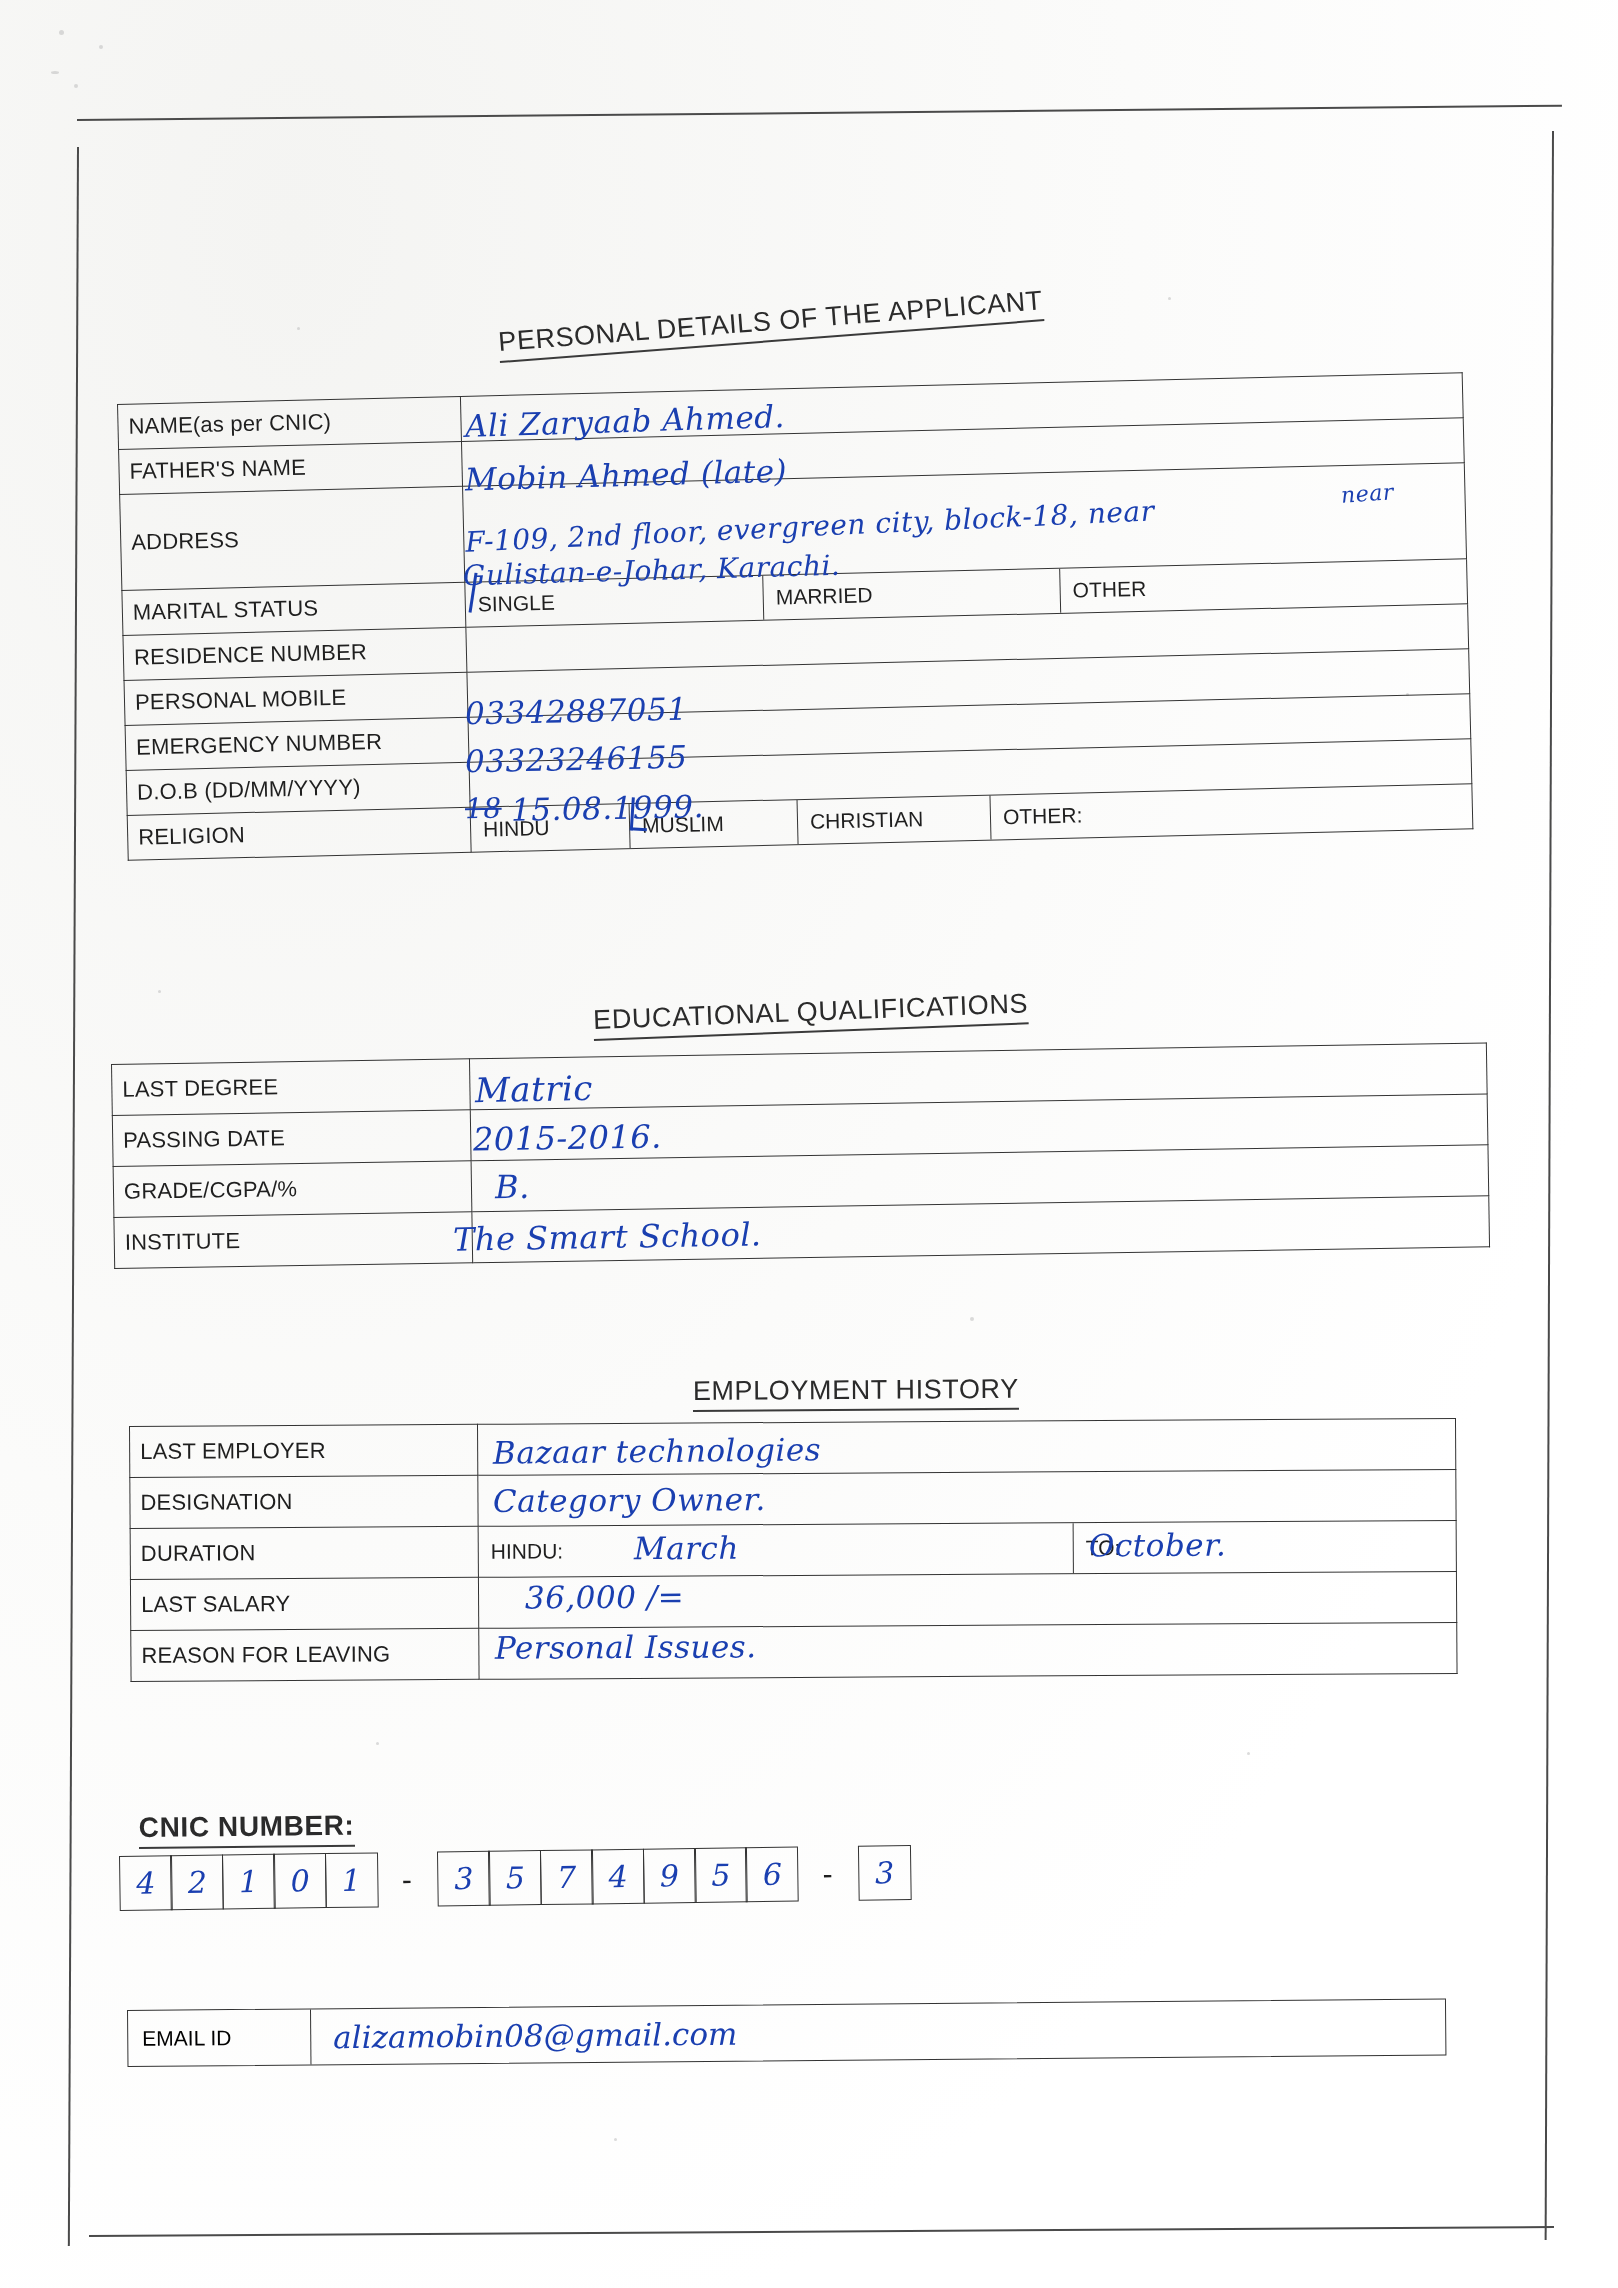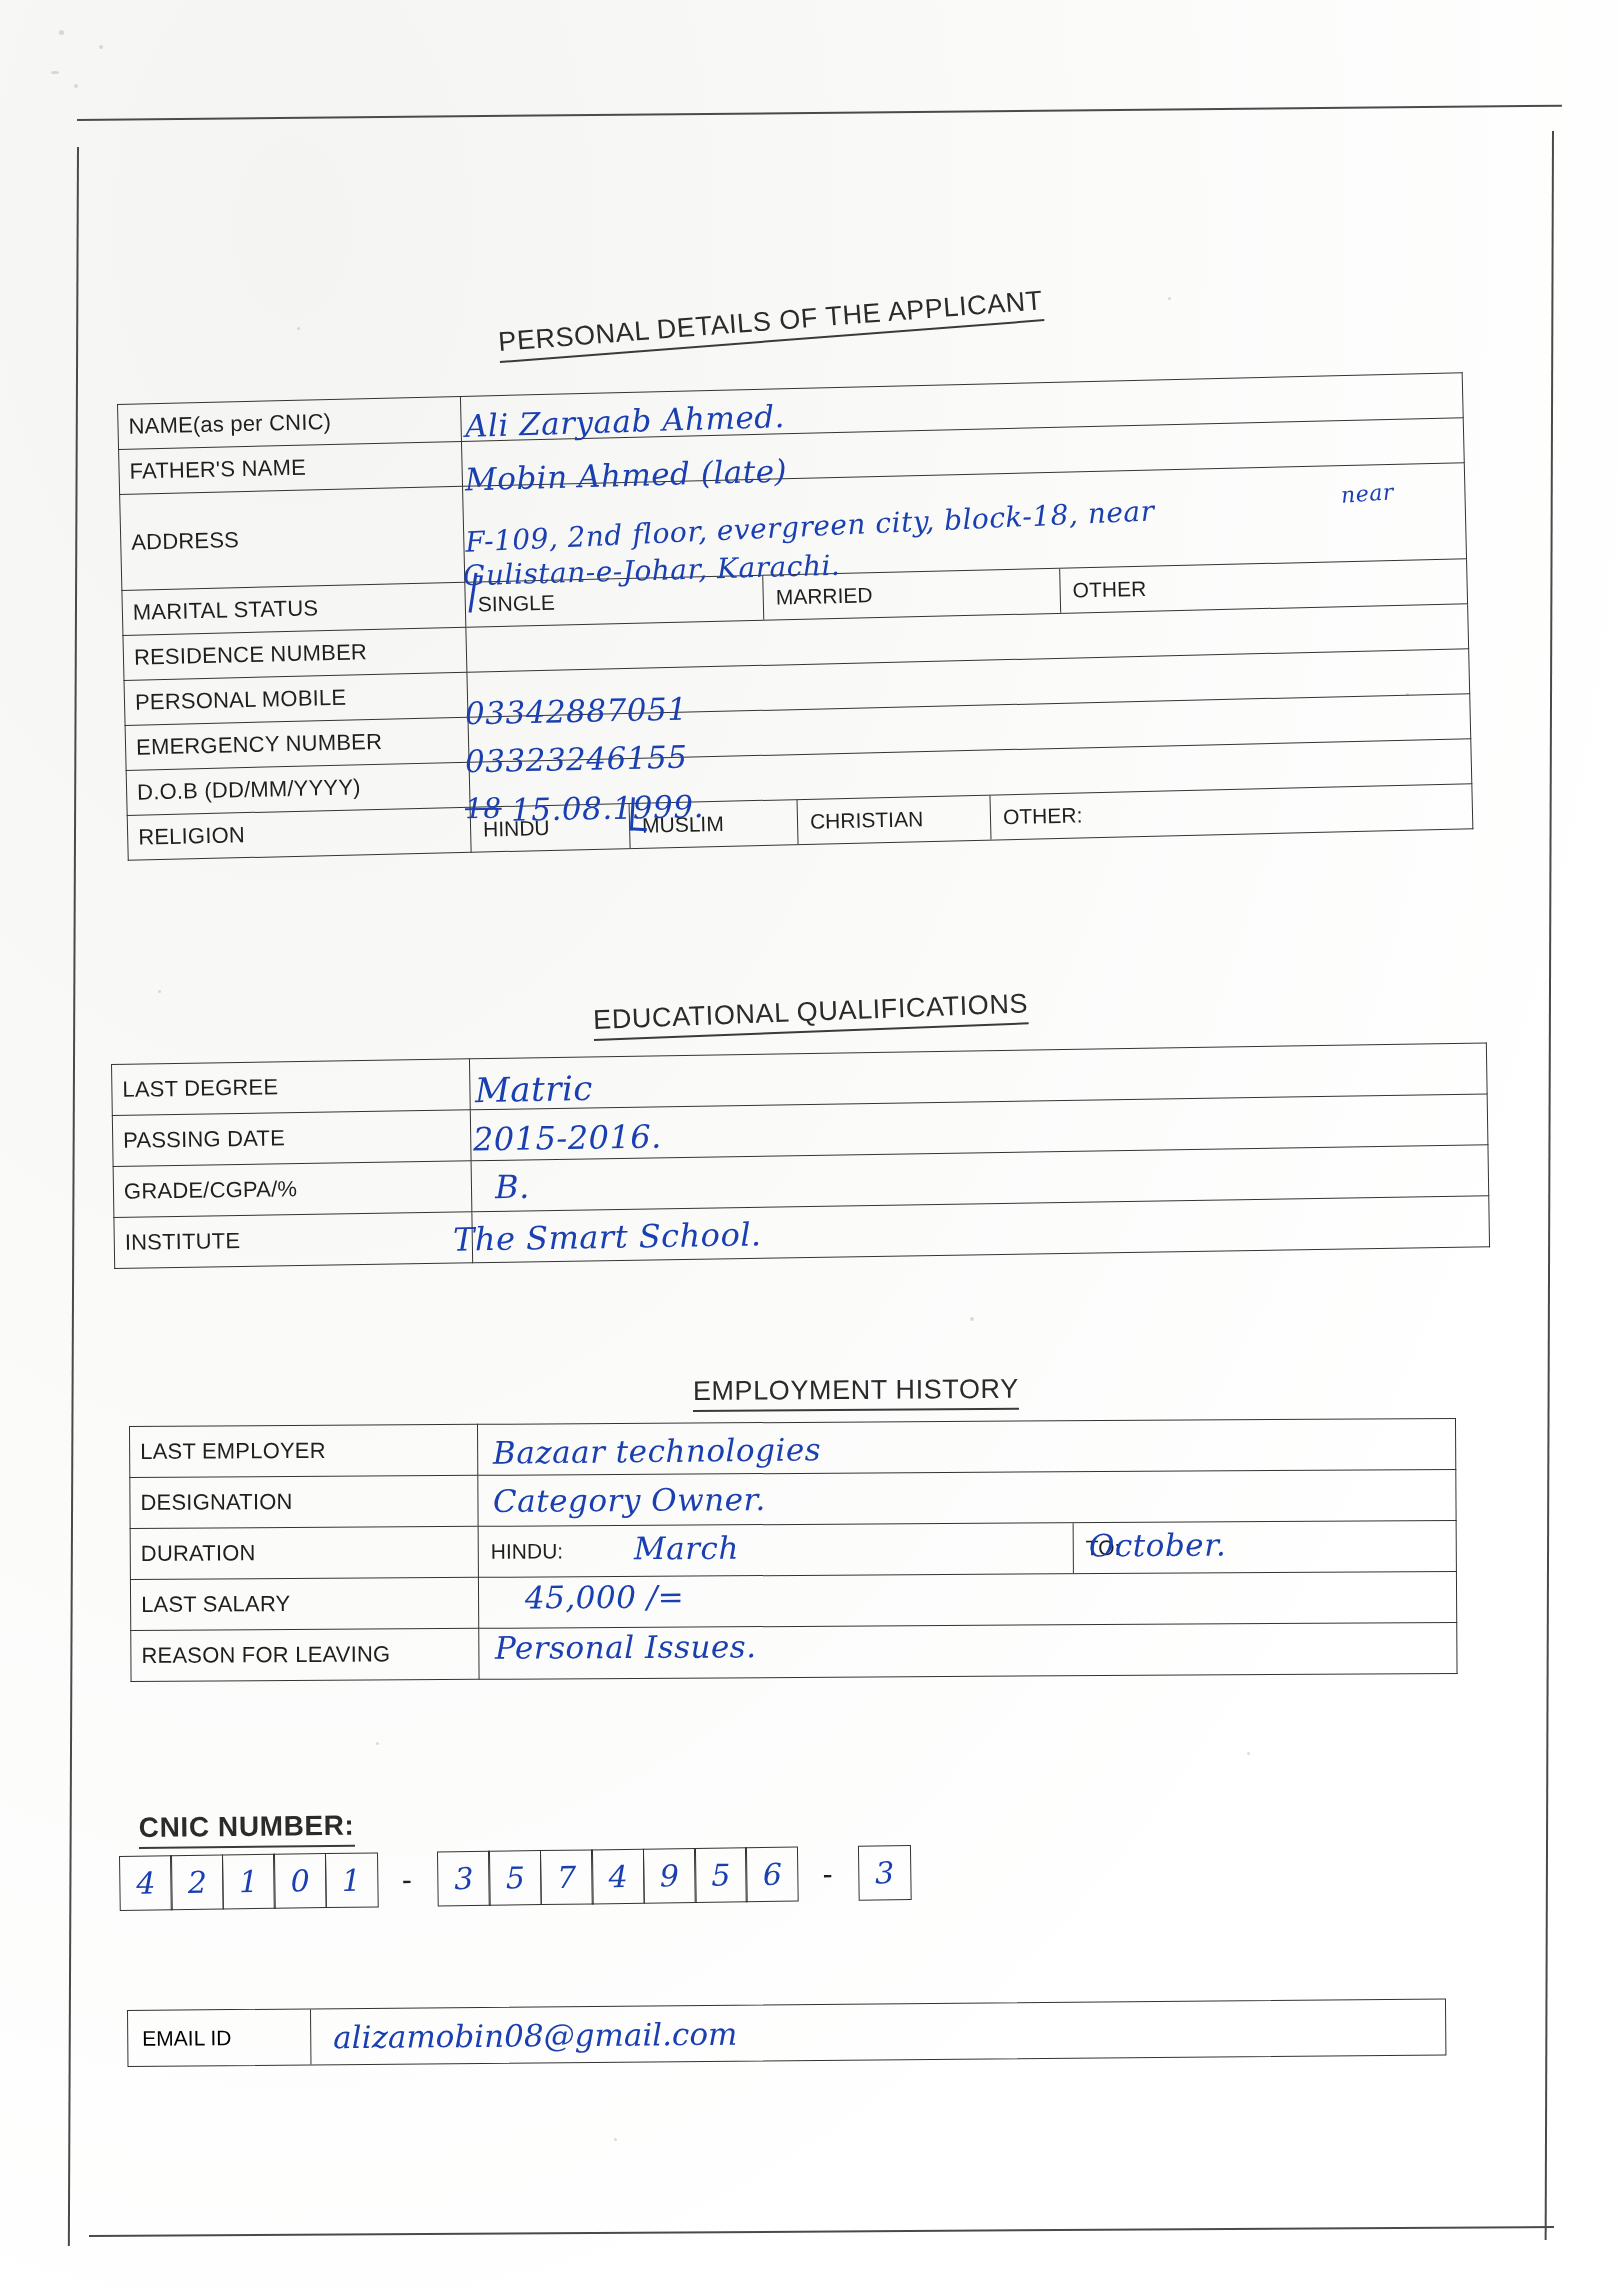--- a/index.html
+++ b/index.html
@@ -453,21 +453,21 @@
       <td class="c1 lbl" style="height:50px;">REASON FOR LEAVING</td>
       <td></td>
     </tr>
   </tbody>
     </table>
 
   <div class="hw hw-blk" id="hw-employer">Bazaar technologies</div>
   <div class="hw hw-blk" id="hw-designation">Category Owner.</div>
   <div class="hw hw-blk" id="hw-from">March</div>
   <div class="hw hw-blk" id="hw-to">October.</div>
-  <div class="hw hw-blk" id="hw-salary">45,000 /=</div>
+  <div class="hw hw-blk" id="hw-salary">36,000 /=</div>
   <div class="hw hw-blk" id="hw-reason">Personal Issues.</div>
 
   <div class="section-title" id="t-cnic">CNIC NUMBER:</div>
 
   <div id="cnic-row">
     <div class="cnic-cell">4</div>
     <div class="cnic-cell">2</div>
     <div class="cnic-cell">1</div>
     <div class="cnic-cell">0</div>
     <div class="cnic-cell">1</div>

